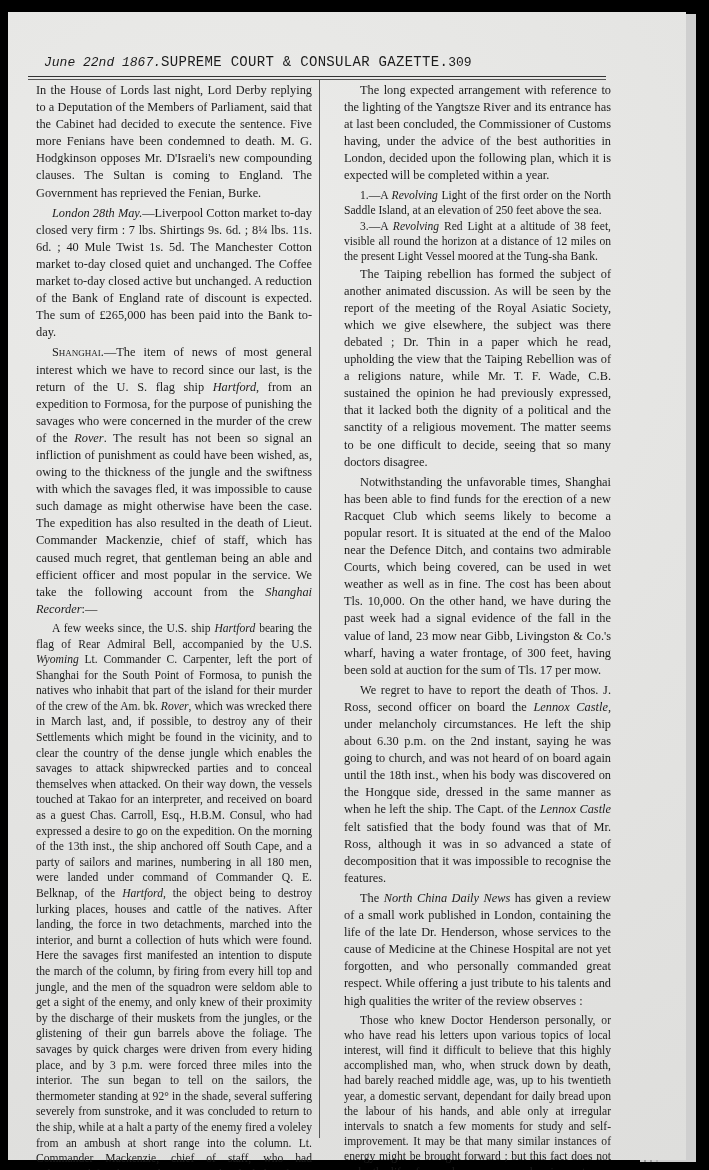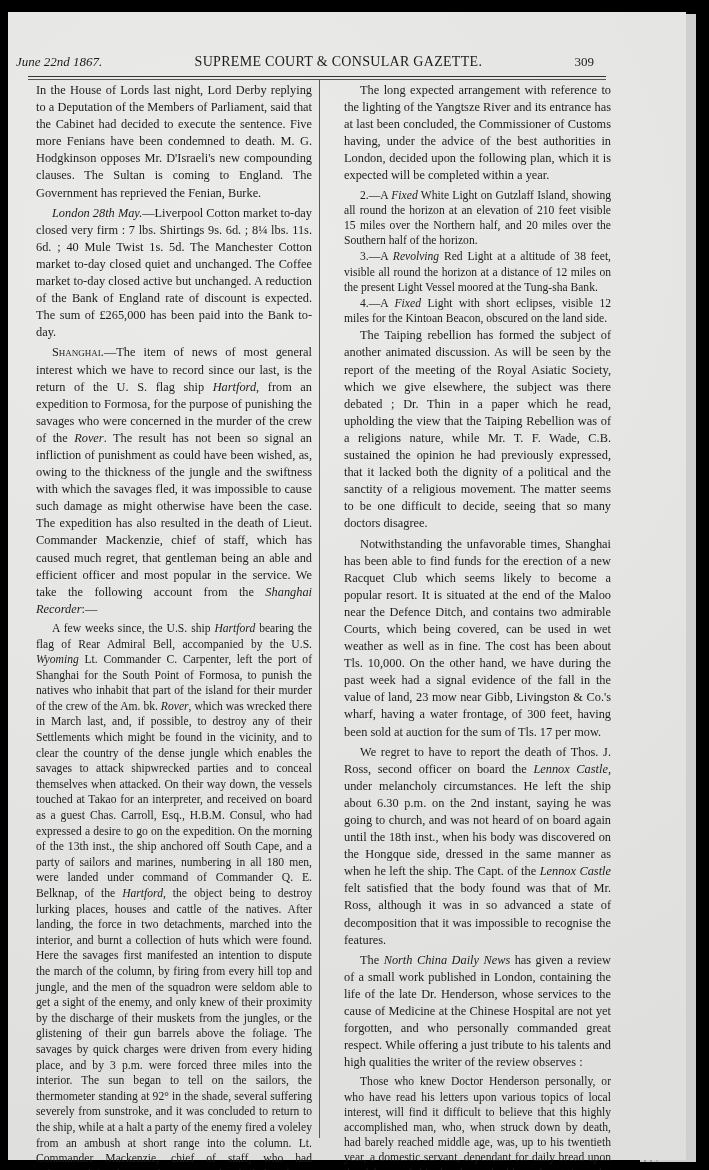--- a/index.html
+++ b/index.html
@@ -11,22 +11,22 @@
     position:absolute; left:640px; top:14px; width:56px; height:1148px;
     background:#cfcfcf;
   }
   .page-stack .edge { position:absolute; top:0; bottom:0; width:2px; background:#9a9a9a; }
   .page {
     position:absolute; left:8px; top:12px; width:678px; height:1148px;
     background:#e6e6e4;
     background-image:radial-gradient(circle at 30% 20%, #ebebe9 0%, #e3e3e1 60%, #dededc 100%);
   }
   .header {
-    position:absolute; left:8px; top:42px; width:578px; height:24px;
-    font-size:13px; display:flex; align-items:baseline; justify-content:space-between;
+    position:absolute; left:36px; top:42px; width:578px; height:24px;
+    font-size:13px; display:flex; align-items:baseline; font-family:Liberation Mono, monospace;
   }
   .header .date { font-style:italic; }
   .header .title { letter-spacing:0.3px; font-size:14px; }
   .header .pgno { font-size:13px; }
   .rule-a { position:absolute; left:20px; top:64px; width:578px; height:0; border-top:1px solid #333; }
   .rule-b { position:absolute; left:20px; top:67px; width:578px; height:0; border-top:1px solid #555; }
   .col-divider { position:absolute; left:311px; top:68px; width:1px; height:1058px; background:#555; }
   .col {
     position:absolute; top:70px; font-size:12.35px; line-height:17.1px; text-align:justify;
     hyphens:manual;
@@ -64,23 +64,22 @@
 
   <div class="col left">
     <p class="noind">In the House of Lords last night, Lord Derby replying to a Deputation of the Members of Parliament, said that the Cabinet had decided to execute the sentence. Five more Fenians have been condemned to death. M. G. Hodgkinson opposes Mr. D'Israeli's new compounding clauses. The Sultan is coming to England. The Government has reprieved the Fenian, Burke.</p>
     <p><i>London 28th May.</i><span>—Liverpool Cotton market to-day closed very firm : 7 lbs. Shirtings 9s. 6d. ; 8¼ lbs. 11s. 6d. ; 40 Mule Twist 1s. 5d. The Manchester Cotton market to-day closed quiet and unchanged. The Coffee market to-day closed active but unchanged. A reduction of the Bank of England rate of discount is expected. The sum of £265,000 has been paid into the Bank to-day.</span></p>
     <p><span class="sc">Shanghai.</span><span>—The item of news of most general interest which we have to record since our last, is the return of the U. S. flag ship </span><i>Hartford</i><span>, from an expedition to Formosa, for the purpose of punishing the savages who were concerned in the murder of the crew of the </span><i>Rover</i><span>. The result has not been so signal an infliction of punishment as could have been wished, as, owing to the thickness of the jungle and the swiftness with which the savages fled, it was impossible to cause such damage as might otherwise have been the case. The expedition has also resulted in the death of Lieut. Commander Mackenzie, chief of staff, which has caused much regret, that gentleman being an able and efficient officer and most popular in the service. We take the following account from the </span><i>Shanghai Recorder</i><span>:—</span></p>
     <p class="small"><span>A few weeks since, the U.S. ship </span><i>Hartford</i><span> bearing the flag of Rear Admiral Bell, accompanied by the U.S. </span><i>Wyoming</i><span> Lt. Commander C. Carpenter, left the port of Shanghai for the South Point of Formosa, to punish the natives who inhabit that part of the island for their murder of the crew of the Am. bk. </span><i>Rover</i><span>, which was wrecked there in March last, and, if possible, to destroy any of their Settlements which might be found in the vicinity, and to clear the country of the dense jungle which enables the savages to attack shipwrecked parties and to conceal themselves when attacked. On their way down, the vessels touched at Takao for an interpreter, and received on board as a guest Chas. Carroll, Esq., H.B.M. Consul, who had expressed a desire to go on the expedition. On the morning of the 13th inst., the ship anchored off South Cape, and a party of sailors and marines, numbering in all 180 men, were landed under command of Commander Q. E. Belknap, of the </span><i>Hartford</i><span>, the object being to destroy lurking places, houses and cattle of the natives. After landing, the force in two detachments, marched into the interior, and burnt a collection of huts which were found. Here the savages first manifested an intention to dispute the march of the column, by firing from every hill top and jungle, and the men of the squadron were seldom able to get a sight of the enemy, and only knew of their proximity by the discharge of their muskets from the jungles, or the glistening of their gun barrels above the foliage. The savages by quick charges were driven from every hiding place, and by 3 p.m. were forced three miles into the interior. The sun began to tell on the sailors, the thermometer standing at 92° in the shade, several suffering severely from sunstroke, and it was concluded to return to the ship, while at a halt a party of the enemy fired a voleley from an ambush at short range into the column. Lt. Commander Mackenzie, chief of staff, who had volunteered for the expedition, immediately led a charge against them, and while at the head of his men, was shot, dying almost immediately. After driving the enemy again into the jungles, and being unable to penetrate it further, and there being no further object to be gained by remaining, the column returned to the ships—several officers and men were dangerously ill of of sunstrokes. Having burnt their huts, and the jungle being too green to burn, the following day the vessels returned Takao, where the remains of Lt. Commander Mackenzie were interred with military honors, in the private grounds of the British Consulate, the use of which had been kindly offered by H. B. M. Consul, Mr. Carroll.</span></p>
   </div>
 
   <div class="col right">
     <p>The long expected arrangement with reference to the lighting of the Yangtsze River and its entrance has at last been concluded, the Commissioner of Customs having, under the advice of the best authorities in London, decided upon the following plan, which it is expected will be completed within a year.</p>
-    <p class="item"><span>2.—A </span><i>Fixed</i><span> White Light on Gutzlaff Island, showing all round the horizon at an elevation of 210 feet visible 15 miles over the Northern half, and 20 miles over the Southern half of the horizon.</span></p>
+    <p class="item"><span>1.—A </span><i>Revolving</i><span> Light of the first order on the North Saddle Island, at an elevation of 250 feet above the sea.</span></p>
     <p class="item"><span>3.—A </span><i>Revolving</i><span> Red Light at a altitude of 38 feet, visible all round the horizon at a distance of 12 miles on the present Light Vessel moored at the Tung-sha Bank.</span></p>
-    <p class="item"><span>4.—A </span><i>Fixed</i><span> Light with short eclipses, visible 12 miles for the Kintoan Beacon, obscured on the land side.</span></p>
     <p>The Taiping rebellion has formed the subject of another animated discussion. As will be seen by the report of the meeting of the Royal Asiatic Society, which we give elsewhere, the subject was there debated ; Dr. Thin in a paper which he read, upholding the view that the Taiping Rebellion was of a religions nature, while Mr. T. F. Wade, C.B. sustained the opinion he had previously expressed, that it lacked both the dignity of a political and the sanctity of a religious movement. The matter seems to be one difficult to decide, seeing that so many doctors disagree.</p>
     <p>Notwithstanding the unfavorable times, Shanghai has been able to find funds for the erection of a new Racquet Club which seems likely to become a popular resort. It is situated at the end of the Maloo near the Defence Ditch, and contains two admirable Courts, which being covered, can be used in wet weather as well as in fine. The cost has been about Tls. 10,000. On the other hand, we have during the past week had a signal evidence of the fall in the value of land, 23 mow near Gibb, Livingston &amp; Co.'s wharf, having a water frontage, of 300 feet, having been sold at auction for the sum of Tls. 17 per mow.</p>
     <p><span>We regret to have to report the death of Thos. J. Ross, second officer on board the </span><i>Lennox Castle</i><span>, under melancholy circumstances. He left the ship about 6.30 p.m. on the 2nd instant, saying he was going to church, and was not heard of on board again until the 18th inst., when his body was discovered on the Hongque side, dressed in the same manner as when he left the ship. The Capt. of the </span><i>Lennox Castle</i><span> felt satisfied that the body found was that of Mr. Ross, although it was in so advanced a state of decomposition that it was impossible to recognise the features.</span></p>
     <p><span>The </span><i>North China Daily News</i><span> has given a review of a small work published in London, containing the life of the late Dr. Henderson, whose services to the cause of Medicine at the Chinese Hospital are not yet forgotten, and who personally commanded great respect. While offering a just tribute to his talents and high qualities the writer of the review observes :</span></p>
     <p class="quote">Those who knew Doctor Henderson personally, or who have read his letters upon various topics of local interest, will find it difficult to believe that this highly accomplished man, who, when struck down by death, had barely reached middle age, was, up to his twentieth year, a domestic servant, dependant for daily bread upon the labour of his hands, and able only at irregular intervals to snatch a few moments for study and self-improvement. It may be that many similar instances of energy might be brought forward ; but this fact does not make the life of one whom we saw under circumstances so favourable, less interesting or less worthy of admiration.</p>
 
   </div>
 
 </div>
 

